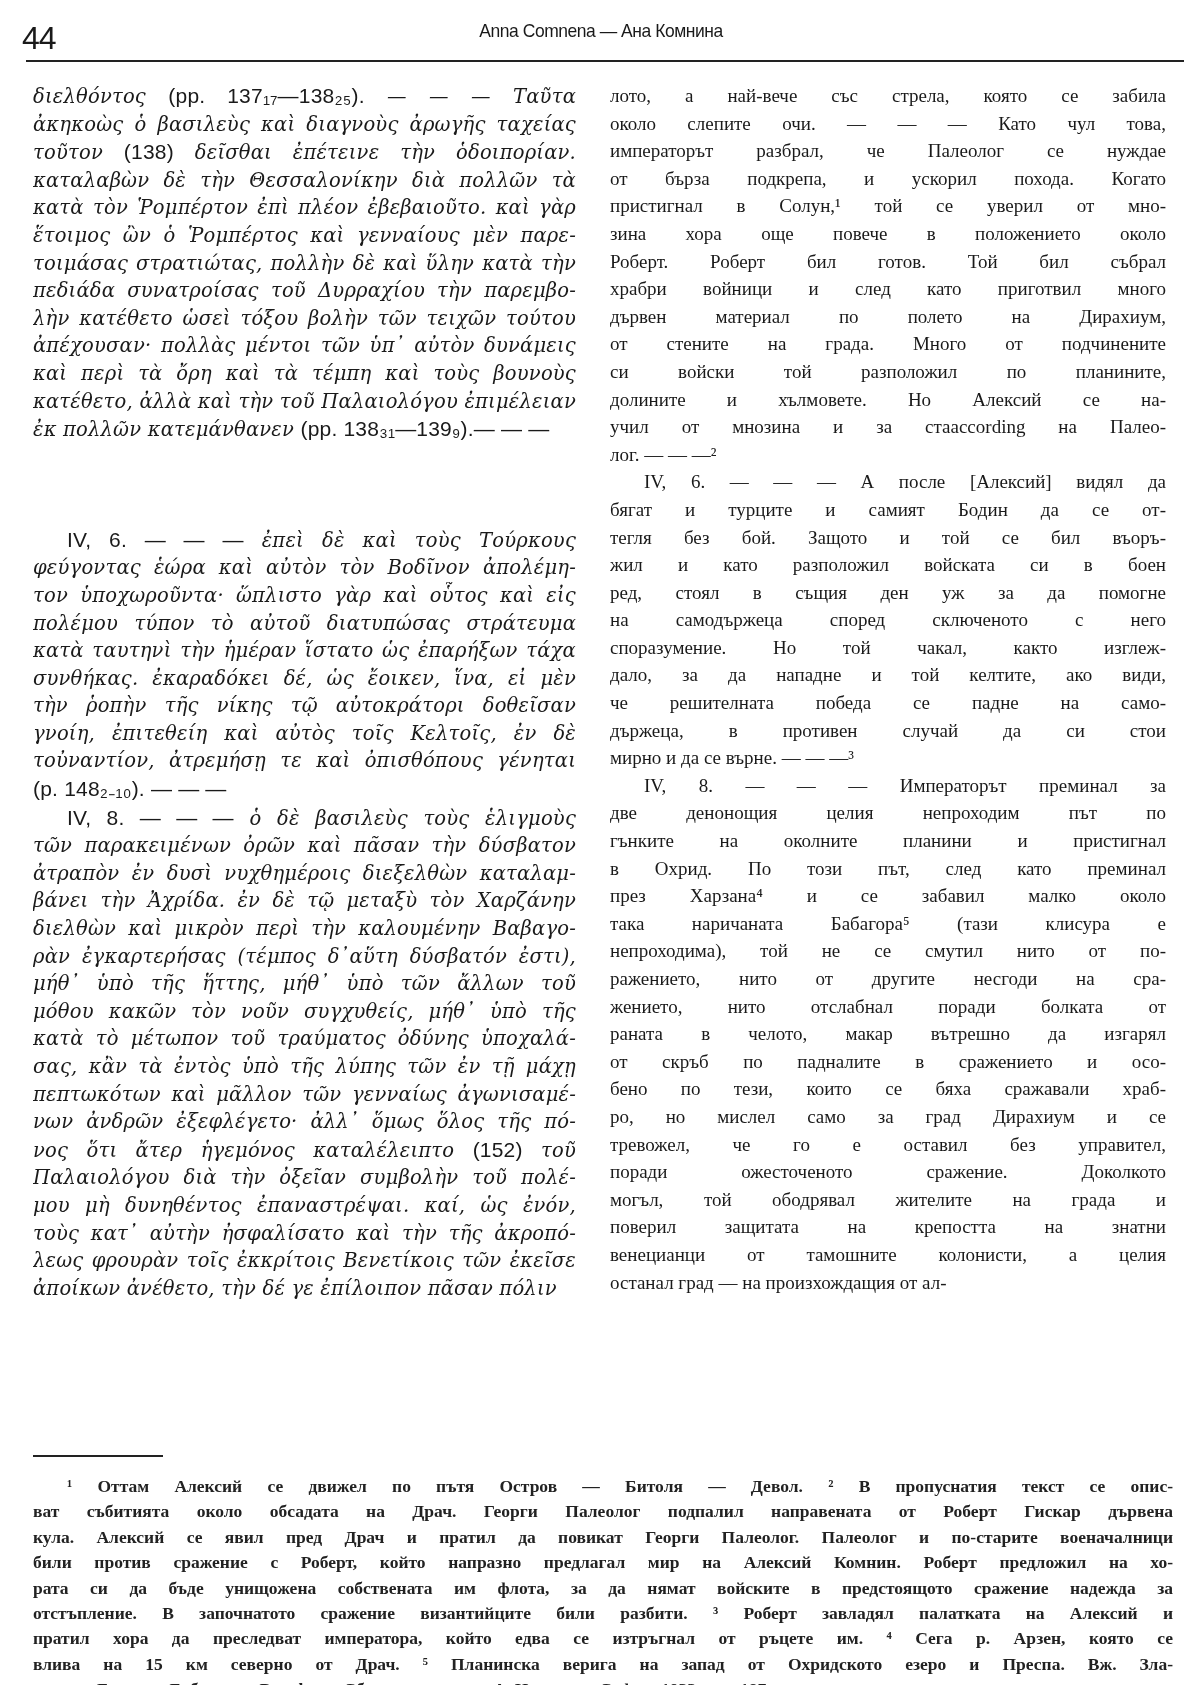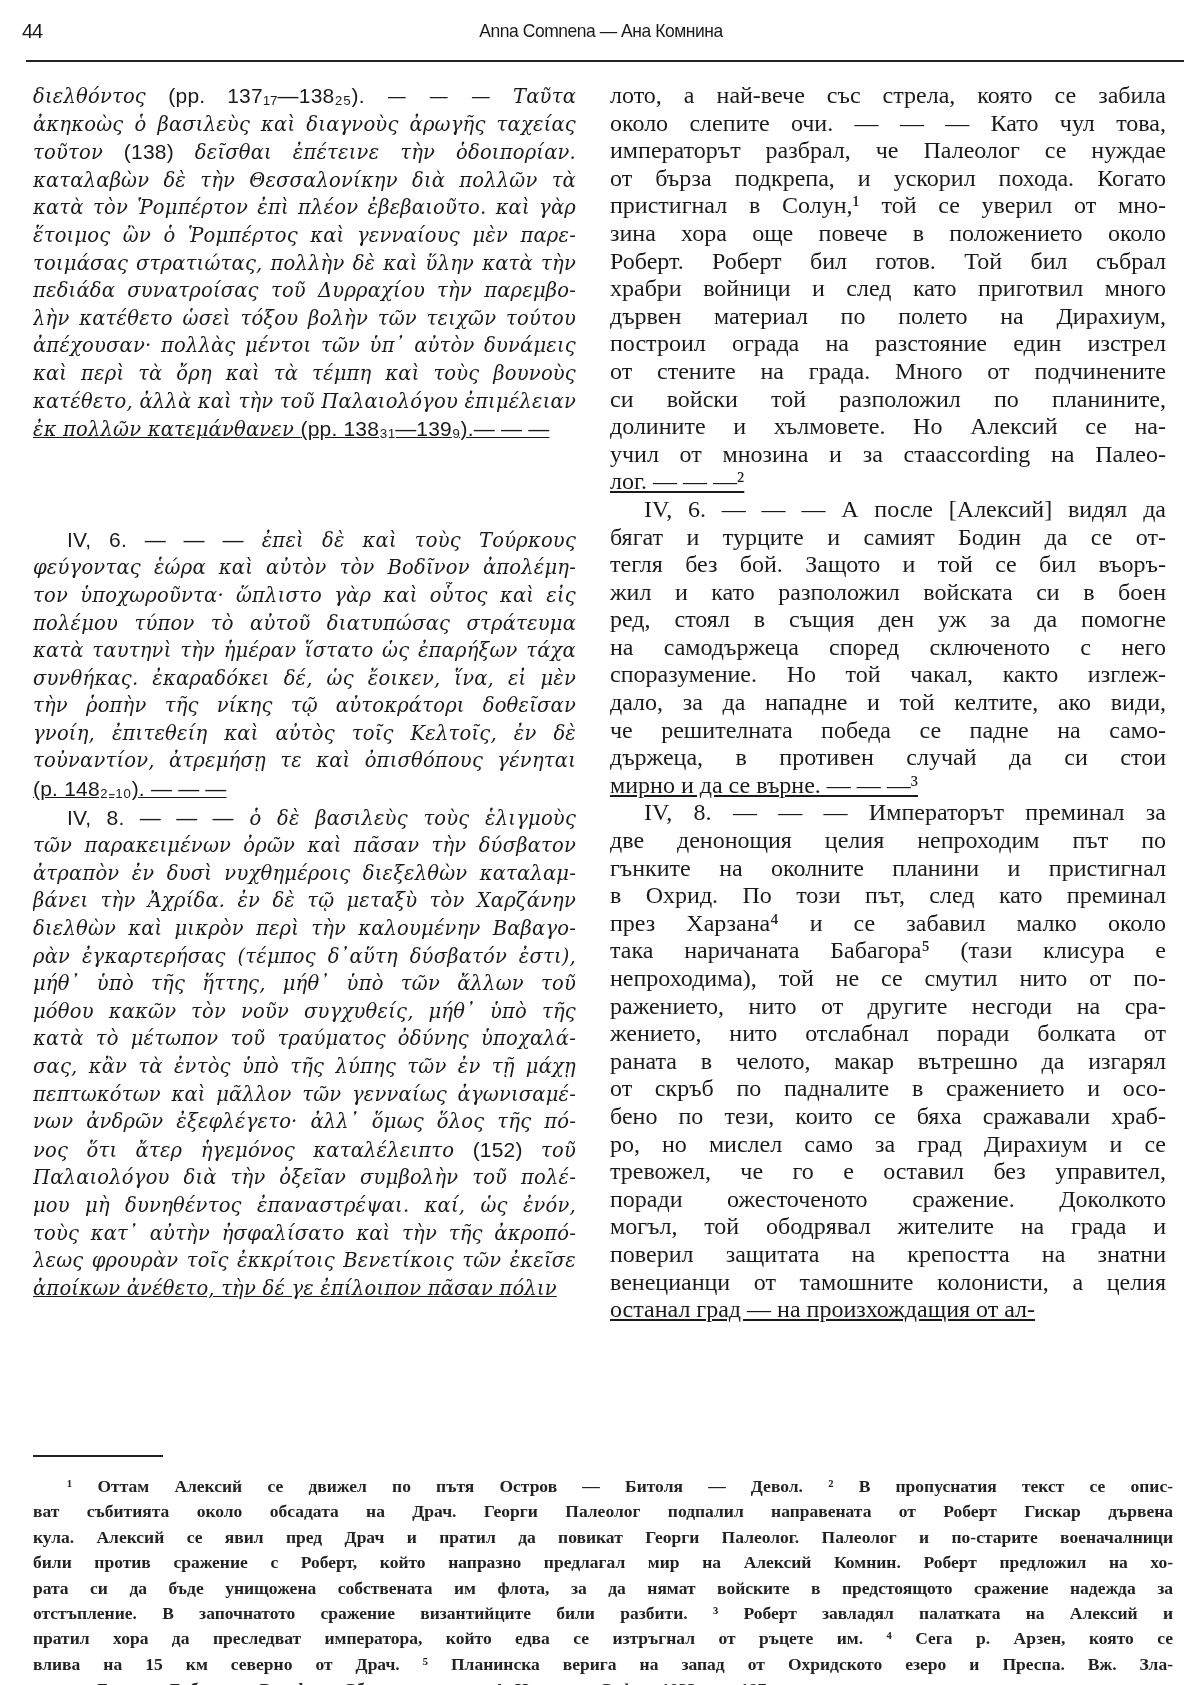--- a/index.html
+++ b/index.html
@@ -2,31 +2,31 @@
 <html><head>
 <meta charset="utf-8">
 <style>
   html, body { margin: 0; padding: 0; background: #fff; }
   body {
     width: 1200px; height: 1685px; position: relative; overflow: hidden;
     color: #1a1a1a;
     font-family: "Liberation Serif", "DejaVu Serif", serif;
   }
   .page-header { position: absolute; left: 18px; top: 14px; width: 1166px; height: 40px; }
-  .page-number { position: absolute; left: 4px; top: 6px; font-size: 20px; font-family: "Liberation Sans", sans-serif; font-stretch: condensed; letter-spacing: -1px; }
+  .page-number { position: absolute; left: 4px; top: 6px; font-size: 32px; font-family: "Liberation Sans", sans-serif; font-stretch: condensed; letter-spacing: -1px; }
   .running-title { position: absolute; left: 0; right: 0; top: 6px; text-align: center; font-size: 19px; font-family: "Liberation Sans", sans-serif; letter-spacing: -0.5px; transform: scaleX(0.92); }
   .header-rule { position: absolute; left: 8px; right: 0; top: 46px; height: 2px; background: #222; }
 
-  .col { position: absolute; top: 82px; font-size: 24px; line-height: 27.6px; text-align: justify; }
+  .col { position: absolute; top: 82px; font-size: 19px; line-height: 27.6px; text-align: justify; }
   .col-left { left: 33px; width: 543px; }
   .col-right { left: 610px; width: 556px; font-family: "Liberation Serif", serif; }
   .greek { font-style: italic; font-family: "DejaVu Serif", "Liberation Serif", serif; font-size: 19.5px; letter-spacing: 0.2px; }
   .ref { font-style: normal; font-family: "Liberation Sans", sans-serif; font-size: 21px; }
   .line { display: block; text-align: justify; text-align-last: justify; white-space: nowrap; overflow: hidden; }
-  .line.last { text-align-last: left; text-decoration: underline; }
+  .line.last { text-align-last: left; }
   .indent { padding-left: 34px; }
   .gap { height: 82px; }
 
   .footnote-rule { position: absolute; left: 33px; top: 1455px; width: 130px; height: 2px; background: #222; }
   .footnotes { position: absolute; left: 33px; top: 1474px; width: 1140px; font-size: 17.5px; line-height: 25.4px; font-family: "Liberation Serif", serif; font-weight: bold; color: #222; }
   .footnotes .line { white-space: nowrap; }
 </style>
 </head>
 <body>
 
@@ -91,21 +91,20 @@
   <div>
       <span class="line">лото, а най-вече със стрела, която се забила</span>
       <span class="line">около слепите очи. — — — Като чул това,</span>
       <span class="line">императорът разбрал, че Палеолог се нуждае</span>
       <span class="line">от бърза подкрепа, и ускорил похода. Когато</span>
       <span class="line">пристигнал в Солун,¹ той се уверил от мно-</span>
       <span class="line">зина хора още повече в положението около</span>
       <span class="line">Роберт. Роберт бил готов. Той бил събрал</span>
       <span class="line">храбри войници и след като приготвил много</span>
       <span class="line">дървен материал по полето на Дирахиум,</span>
-      <span class="line">построил ограда на разстояние един изстрел</span>
       <span class="line">от стените на града. Много от подчинените</span>
       <span class="line">си войски той разположил по планините,</span>
       <span class="line">долините и хълмовете. Но Алексий се на-</span>
       <span class="line">учил от мнозина и за стаaccording на Палео-</span>
       <span class="line last">лог. — — —²</span>
     </div>
   <div>
       <span class="line indent">IV, 6. — — — А после [Алексий] видял да</span>
       <span class="line">бягат и турците и самият Бодин да се от-</span>
       <span class="line">тегля без бой. Защото и той се бил въоръ-</span>

